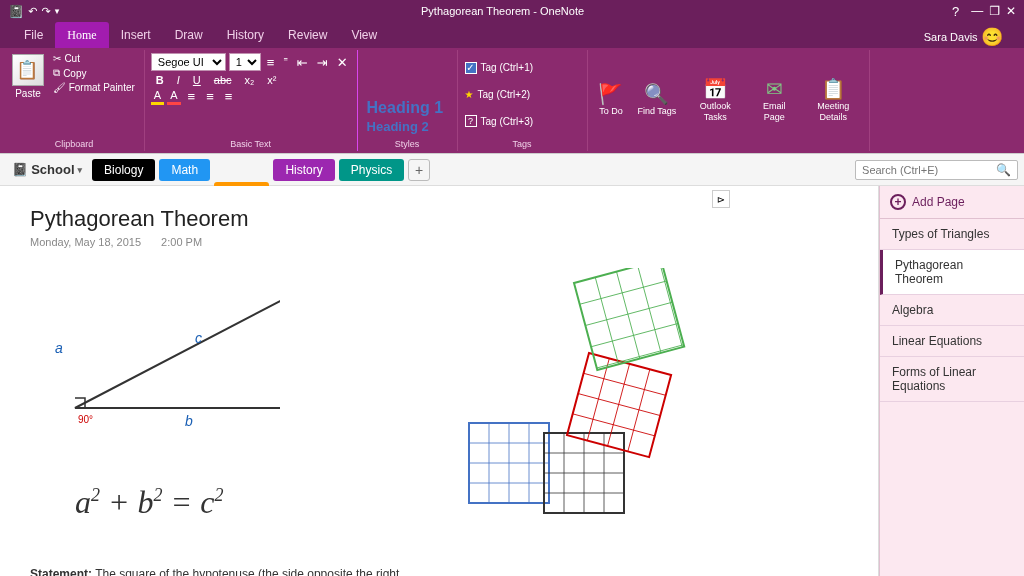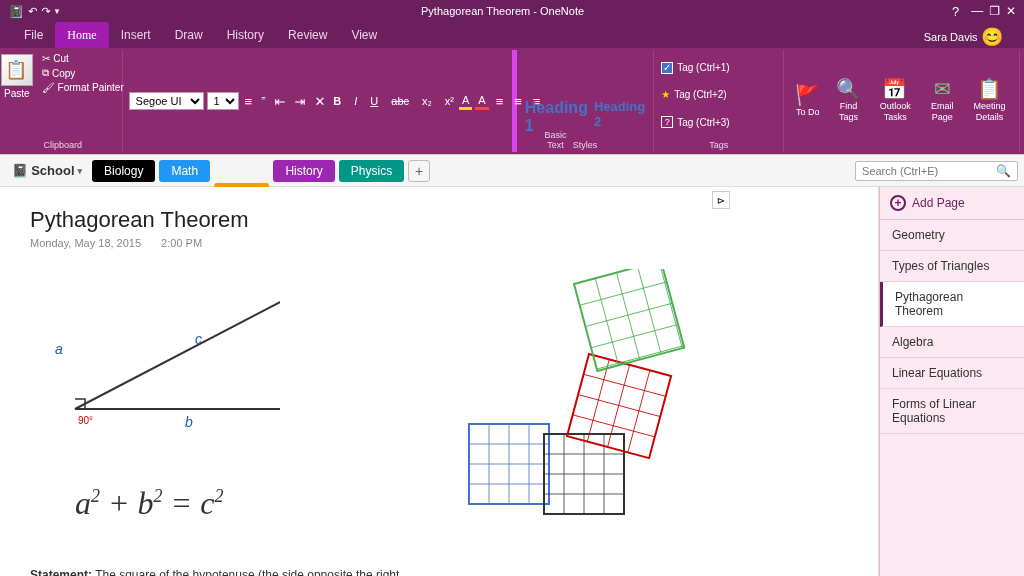--- a/index.html
+++ b/index.html
@@ -102,22 +102,22 @@
       padding: 1px 3px;
       display: flex;
       align-items: center;
       gap: 3px;
       white-space: nowrap;
     }
 
     
     .font-group {
       display: flex;
-      flex-direction: row;
-      border-right: 5px solid #d946ef;
+      flex-direction: column;
+      border-right: 1px solid #d946ef;
       padding: 2px 6px;
       min-width: 120px;
       justify-content: space-between;
     }
     .font-row {
       display: flex;
       align-items: center;
       gap: 3px;
     }
     .font-select {
@@ -502,21 +502,21 @@
       <span style="color:white;font-size:11px;cursor:pointer;padding:1px 3px;border-bottom:3px solid #FFD700;">A</span>
       <span style="color:white;font-size:11px;cursor:pointer;padding:1px 3px;border-bottom:3px solid #FF4444;">A</span>
       <span style="color:white;font-size:13px;cursor:pointer;padding:1px 4px;">≡</span>
       <span style="color:white;font-size:13px;cursor:pointer;padding:1px 4px;">≡</span>
       <span style="color:white;font-size:13px;cursor:pointer;padding:1px 4px;">≡</span>
     </div>
     <div class="ribbon-group-label">Basic Text</div>
   </div>
 
   <div class="styles-group">
-    <div style="flex:1;display:flex;flex-direction:row;justify-content:center;padding:2px 0;margin-top:44px;">
+    <div style="flex:1;display:flex;flex-direction:column;justify-content:center;padding:2px 0;margin-top:44px;">
       <div class="heading-item h1">Heading 1</div>
       <div class="heading-item h2">Heading 2</div>
     </div>
     <div class="ribbon-group-label">Styles</div>
   </div>
 
   <div class="tags-group">
     <div style="flex:1;display:flex;flex-direction:column;justify-content:space-around;padding:2px 0;">
       <div class="tag-item">
         <div class="tag-checkbox checked">✓</div>
@@ -678,21 +678,20 @@
         </svg>
       </div>
     </div>
   </div>
 
   <div class="pages-panel">
     <div class="add-page-btn">
       <div class="add-page-circle">+</div>
       <span>Add Page</span>
     </div>
-    <div class="page-item">Geometry</div>
     <div class="page-item">Types of Triangles</div>
     <div class="page-item active">Pythagorean Theorem</div>
     <div class="page-item">Algebra</div>
     <div class="page-item">Linear Equations</div>
     <div class="page-item">Forms of Linear Equations</div>
   </div>
 
 </div>
 
 </body></html>

